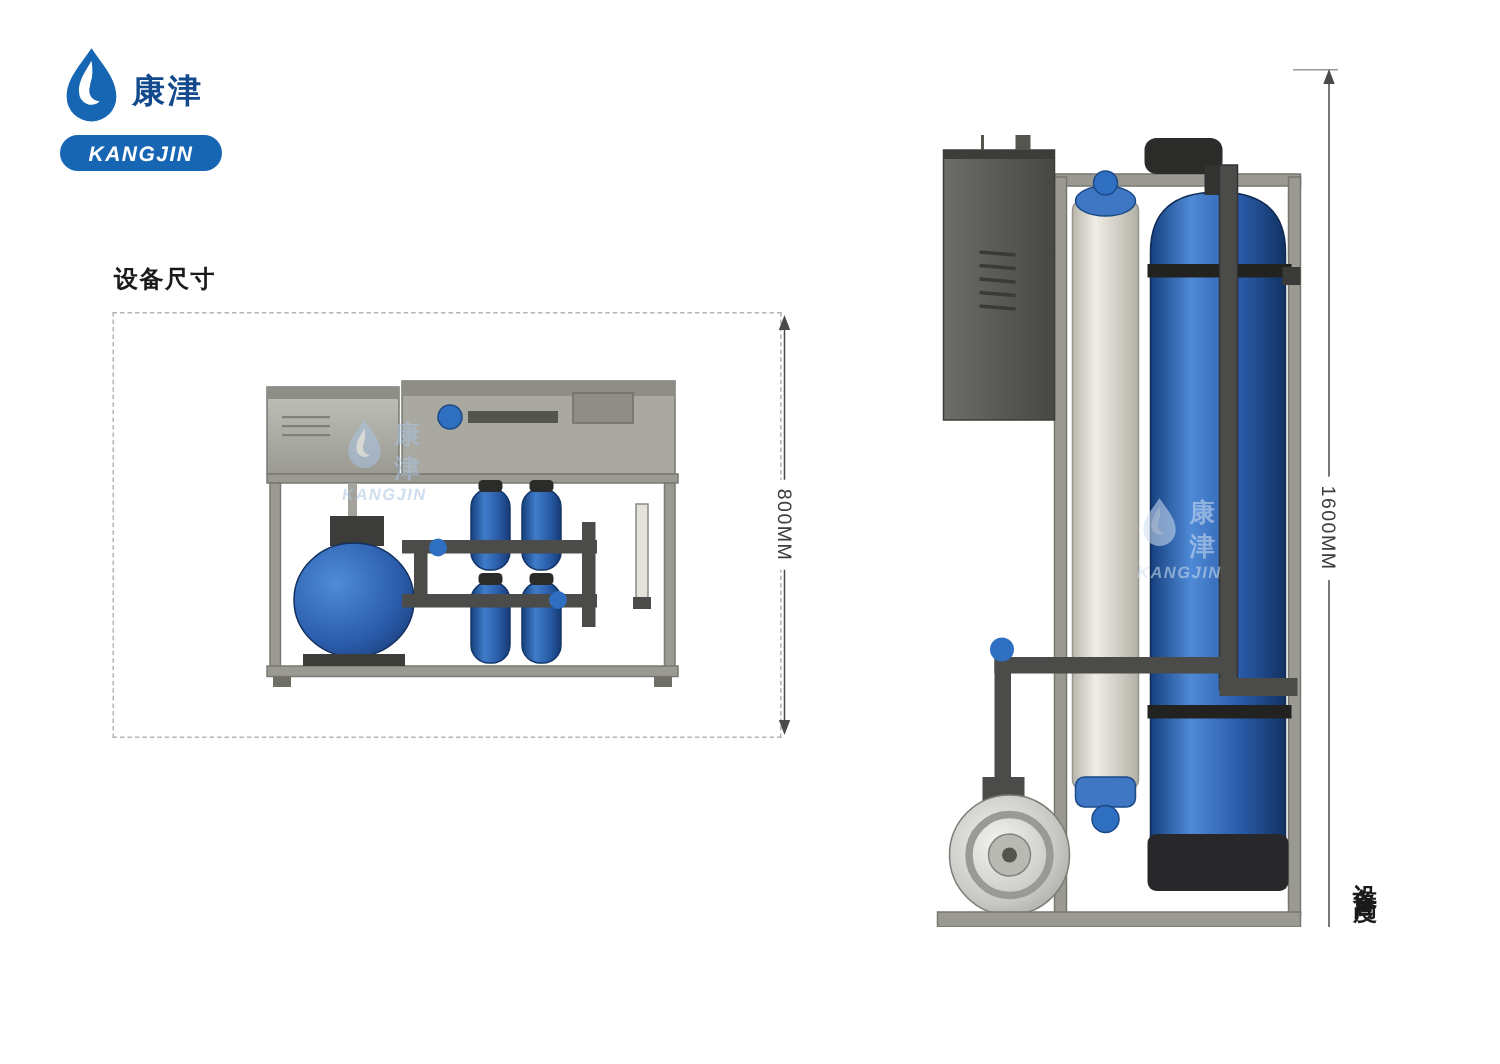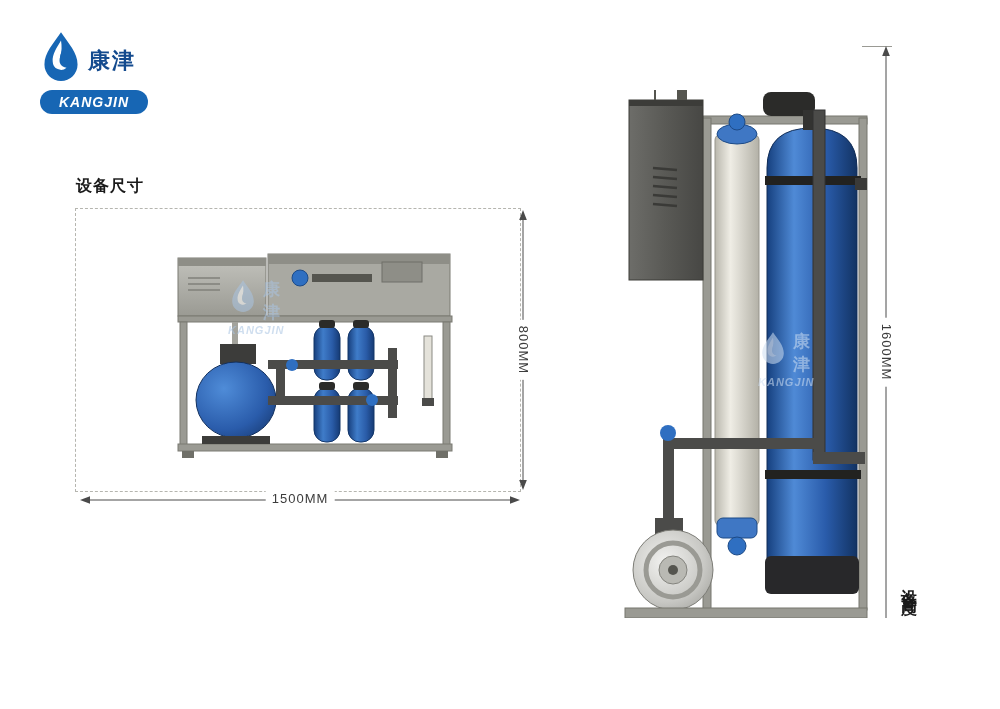--- a/index.html
+++ b/index.html
@@ -169,28 +169,20 @@
       <path d="M50,4 C34,28 14,48 14,74 a36,36 0 0 0 72,0 C86,48 66,28 50,4 Z" fill="#a9c4e2"></path>
       <path d="M50,22 C42,36 30,52 32,68 a18,18 0 0 0 30,13 C50,80 44,70 48,58 C52,46 52,34 50,22 Z" fill="#ffffff"></path>
       <path d="M52,44 C48,54 46,62 50,70 a10,10 0 0 0 14,-8 C62,54 56,50 52,44 Z" fill="#a9c4e2"></path>
     </svg>
     <div class="wm-lines">
       <div class="wm-cn">康津</div>
       <div class="wm-en">KANGJIN</div>
     </div>
   </div>
 
-  <div class="dim-h" style="left:80px; top:492px; width:440px; height:12px;">
-    <svg width="440" height="12">
-      <line x1="9" y1="6" x2="431" y2="6" stroke="#4a4a4a" stroke-width="1"></line>
-      <path d="M0,6 L10,2.2 L10,9.8 Z" fill="#4a4a4a"></path>
-      <path d="M440,6 L430,2.2 L430,9.8 Z" fill="#4a4a4a"></path>
-    </svg>
-    <span class="dim-label">1500MM</span>
-  </div>
 
   <div class="dim-v" style="left:517px; top:210px; height:280px;">
     <svg width="12" height="280">
       <line x1="6" y1="9" x2="6" y2="271" stroke="#4a4a4a" stroke-width="1"></line>
       <path d="M6,0 L2.2,10 L9.8,10 Z" fill="#4a4a4a"></path>
       <path d="M6,280 L2.2,270 L9.8,270 Z" fill="#4a4a4a"></path>
     </svg>
     <span class="dim-label rot">800MM</span>
   </div>
 

